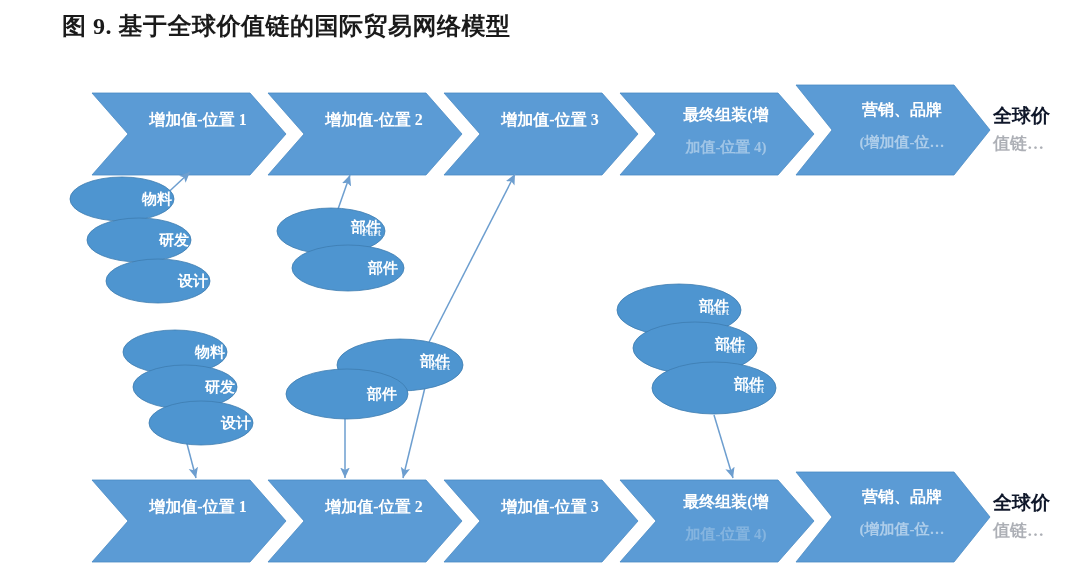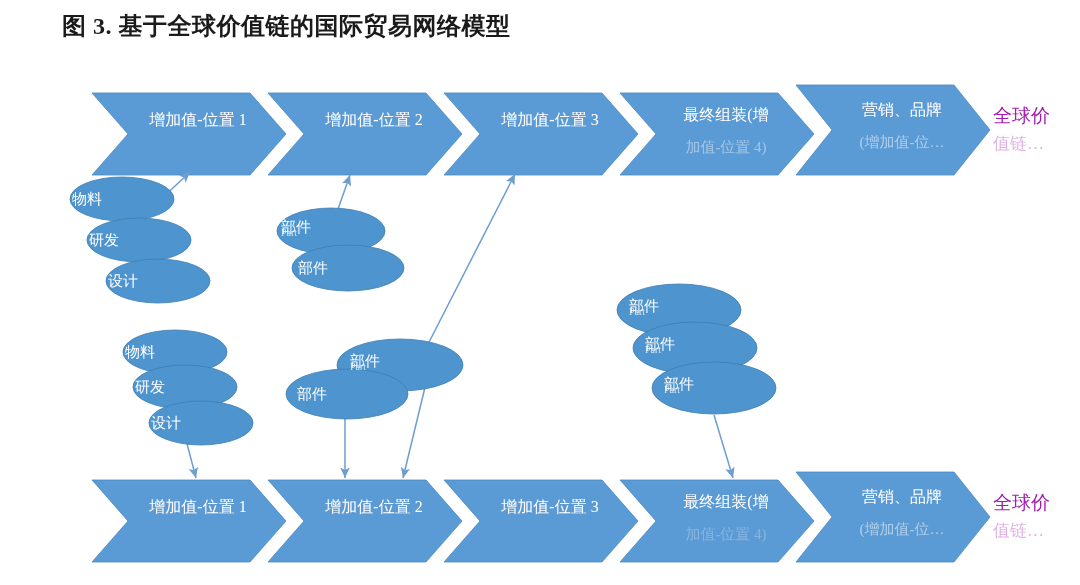--- a/index.html
+++ b/index.html
@@ -25,20 +25,21 @@
     letter-spacing: 0.5px;
     white-space: nowrap;
   }
 
   #canvas {
     position: absolute;
     left: 0;
     top: 0;
     width: 1080px;
     height: 585px;
+    font-weight: bold;
   }
 
   .svg-layer {
     position: absolute;
     left: 0;
     top: 0;
     width: 1080px;
     height: 585px;
     pointer-events: none;
   }
@@ -60,52 +61,52 @@
     font-size: 15px;
     filter: blur(0.6px);
   }
 
   
   .ell-label {
     position: absolute;
     color: #ffffff;
     font-size: 15px;
     font-family: "Liberation Serif", "DejaVu Serif", serif;
-    text-align: left;
+    text-align: right;
     white-space: nowrap;
     line-height: 1.0;
   }
   .ell-label .sub {
     display: block;
     margin-top: -7px;
     font-size: 10px;
     opacity: 0.75;
     filter: blur(0.3px);
   }
 
   
   .edge-caption {
     position: absolute;
-    color: #a21caf;
+    color: #0f172a;
     font-size: 19px;
     font-family: "Liberation Serif", "DejaVu Serif", serif;
     white-space: nowrap;
   }
   .edge-caption .c2 {
     display: block;
     margin-top: 3px;
     font-size: 17px;
     opacity: 0.34;
     filter: blur(0.7px);
   }
 </style>
 </head>
 <body>
 
-<div id="figure-title">图 3. 基于全球价值链的国际贸易网络模型</div>
+<div id="figure-title">图 9. 基于全球价值链的国际贸易网络模型</div>
 
 <div id="canvas">
 
   <svg class="svg-layer" viewBox="0 0 1080 585">
     <defs>
       <marker id="arrowhead" markerWidth="9" markerHeight="9" refX="7" refY="3.2" orient="auto" markerUnits="strokeWidth">
         <path d="M0,0 L7,3.2 L0,6.4 L1.6,3.2 z" fill="#6D9ECF"></path>
       </marker>
     </defs>
 

